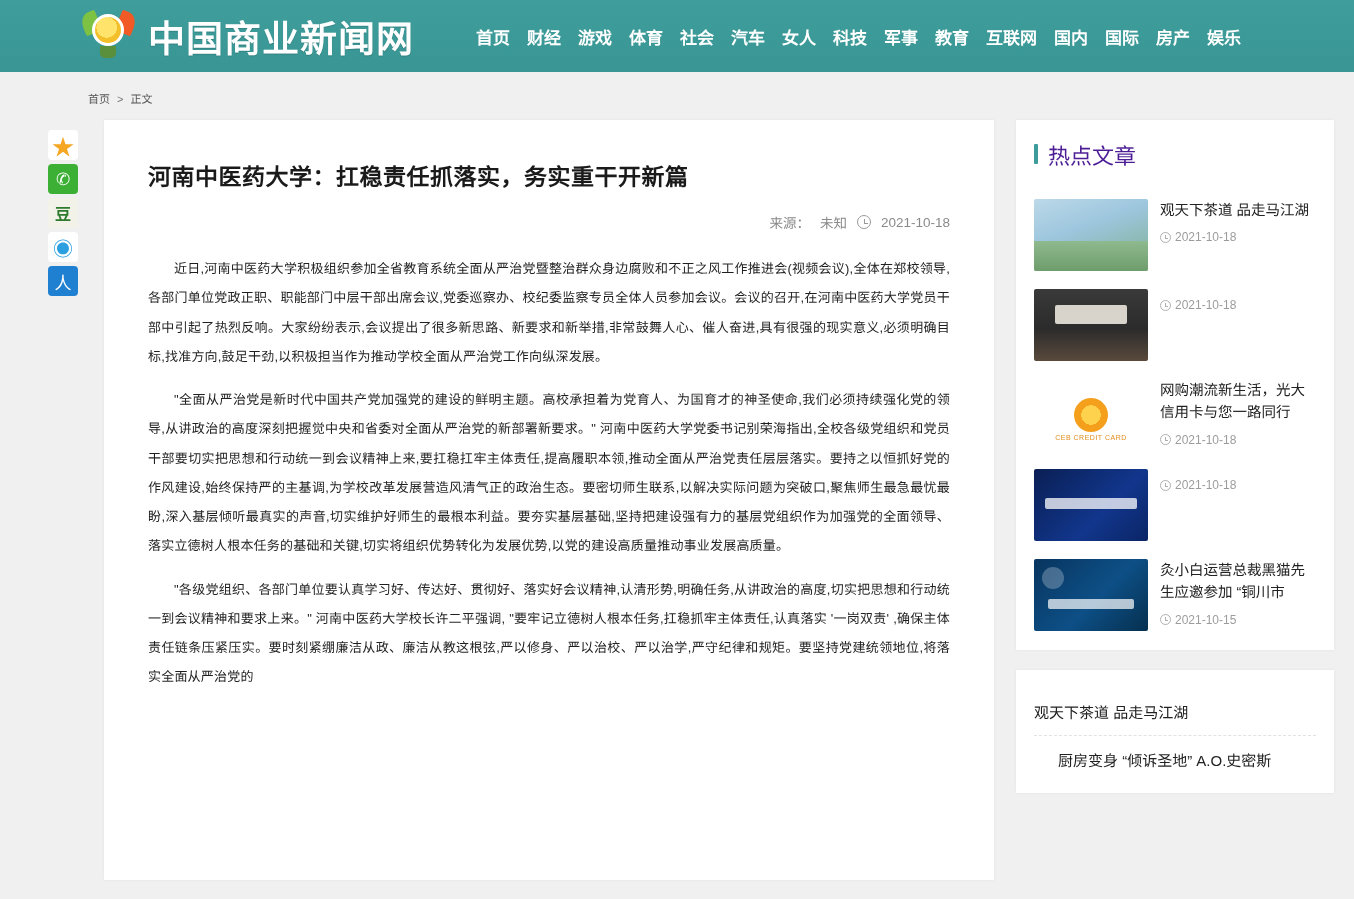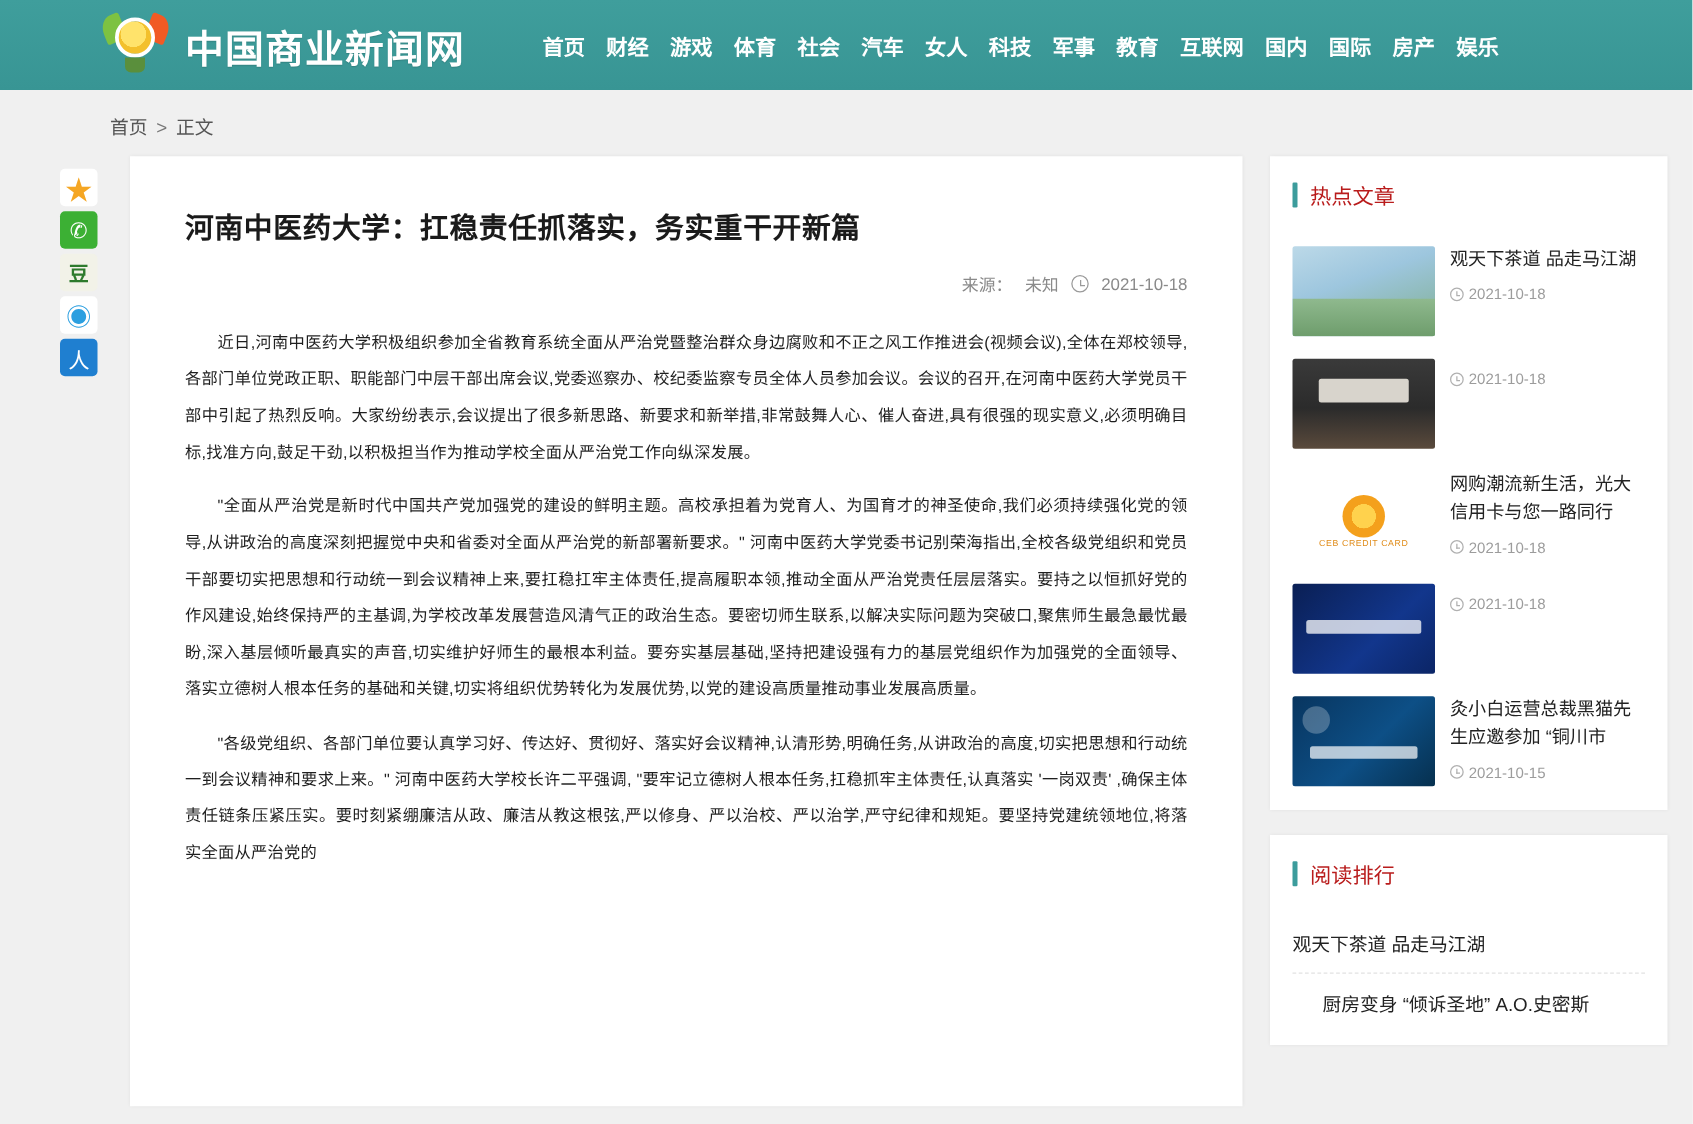--- a/index.html
+++ b/index.html
@@ -25,21 +25,21 @@
     align-items: center;
     gap: 12px;
     flex: 0 0 auto;
   }
   .logo-mark {
     width: 56px; height: 52px;
     position: relative;
   }
   .brand-title {
     color: #ffffff;
-    font-size: 31px;
+    font-size: 37px;
     font-weight: bold;
     letter-spacing: 1px;
     font-family: "Liberation Sans", sans-serif;
     text-shadow: 0 1px 1px rgba(0,0,0,0.15);
   }
   .main-nav {
     display: flex;
     align-items: center;
     gap: 17px;
     margin-left: 62px;
@@ -49,21 +49,21 @@
     font-size: 17px;
     font-weight: bold;
     text-decoration: none;
     white-space: nowrap;
   }
 
   
   .breadcrumb-bar {
     width: 100%;
     padding: 18px 16px 14px 88px;
-    font-size: 15px;
+    font-size: 11px;
     color: #555;
   }
   .breadcrumb-bar a { color: #555; text-decoration: none; }
   .breadcrumb-sep { margin: 0 7px; color: #777; }
 
   
   .page-wrap {
     display: flex;
     align-items: flex-start;
     padding: 0 20px 0 30px;
@@ -162,21 +162,21 @@
     display: flex;
     align-items: center;
     gap: 10px;
     padding-bottom: 14px;
     margin-bottom: 6px;
   }
   .panel-bar {
     width: 4px; height: 20px; background: #3c9c9c; border-radius: 1px;
   }
   .panel-title {
-    font-size: 17px; color: #b91c1c; font-weight: normal;
+    font-size: 22px; color: #4c1d95; font-weight: normal;
   }
   .hot-item {
     display: flex;
     gap: 12px;
     padding: 9px 0;
     align-items: flex-start;
   }
   .hot-thumb {
     width: 114px; height: 72px;
     flex: 0 0 114px;
@@ -377,22 +377,18 @@
           <div class="hot-title">灸小白运营总裁黑猫先生应邀参加 “铜川市</div>
           <div class="hot-date">
               <span class="mini-clock"></span>
               <span>2021-10-15</span>
             </div>
         </div>
       </div>
     </section>
 
     <section class="panel">
-      <div class="panel-head">
-        <span class="panel-bar"></span>
-        <span class="panel-title">阅读排行</span>
-      </div>
       <div class="rank-item">观天下茶道 品走马江湖</div>
       <div class="rank-item">厨房变身 “倾诉圣地”  A.O.史密斯</div>
     </section>
 
   </aside>
 </div>
 
 </body></html>

